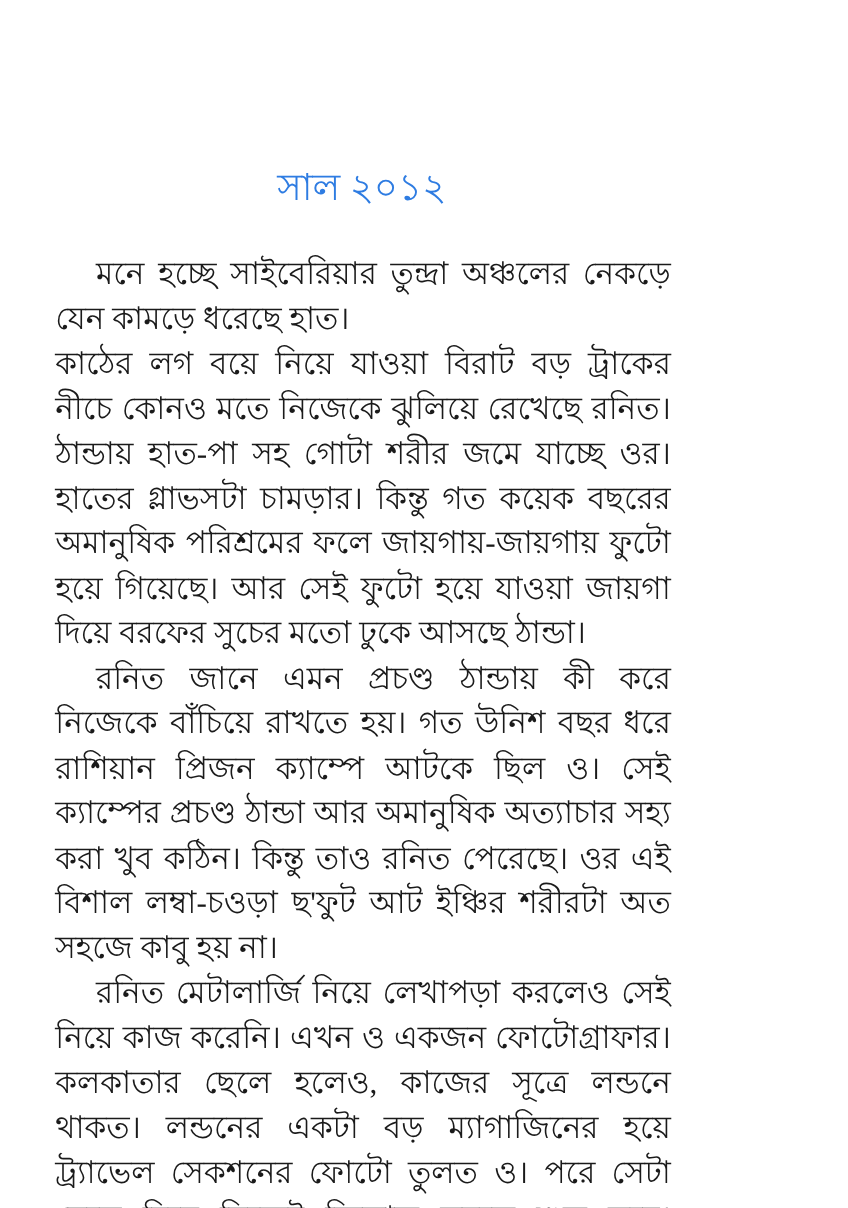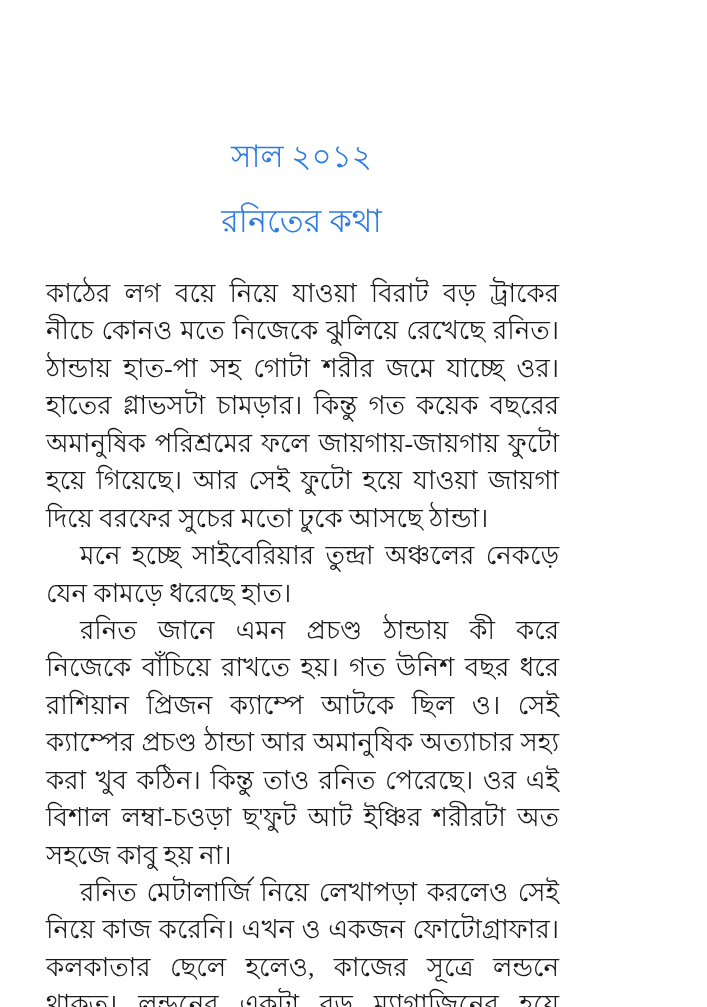--- a/index.html
+++ b/index.html
@@ -45,20 +45,19 @@
   }
   .para.indent {
     text-indent: 34px;
   }
 </style>
 </head>
 <body>
 
 <div class="page" style="background: rgb(255, 255, 255);">
   <h1 class="chapter-title" style="color: rgb(46, 124, 226);">সাল ২০১২</h1>
-  <h2 class="chapter-subtitle" style="color: rgb(46, 124, 226);">রনিতের কথা</h2>
   <div class="page-body" style="color: rgb(26, 26, 26);">
+      <p class="para indent">মনে হচ্ছে সাইবেরিয়ার তুন্দ্রা অঞ্চলের নেকড়ে যেন কামড়ে ধরেছে হাত।</p>
       <p class="para">কাঠের লগ বয়ে নিয়ে যাওয়া বিরাট বড় ট্রাকের নীচে কোনও মতে নিজেকে ঝুলিয়ে রেখেছে রনিত। ঠান্ডায় হাত-পা সহ গোটা শরীর জমে যাচ্ছে ওর। হাতের গ্লাভসটা চামড়ার। কিন্তু গত কয়েক বছরের অমানুষিক পরিশ্রমের ফলে জায়গায়-জায়গায় ফুটো হয়ে গিয়েছে। আর সেই ফুটো হয়ে যাওয়া জায়গা দিয়ে বরফের সুচের মতো ঢুকে আসছে ঠান্ডা।</p>
-      <p class="para indent">মনে হচ্ছে সাইবেরিয়ার তুন্দ্রা অঞ্চলের নেকড়ে যেন কামড়ে ধরেছে হাত।</p>
       <p class="para indent">রনিত জানে এমন প্রচণ্ড ঠান্ডায় কী করে নিজেকে বাঁচিয়ে রাখতে হয়। গত উনিশ বছর ধরে রাশিয়ান প্রিজন ক্যাম্পে আটকে ছিল ও। সেই ক্যাম্পের প্রচণ্ড ঠান্ডা আর অমানুষিক অত্যাচার সহ্য করা খুব কঠিন। কিন্তু তাও রনিত পেরেছে। ওর এই বিশাল লম্বা-চওড়া ছ'ফুট আট ইঞ্চির শরীরটা অত সহজে কাবু হয় না।</p>
       <p class="para indent">রনিত মেটালার্জি নিয়ে লেখাপড়া করলেও সেই নিয়ে কাজ করেনি। এখন ও একজন ফোটোগ্রাফার। কলকাতার ছেলে হলেও, কাজের সূত্রে লন্ডনে থাকত। লন্ডনের একটা বড় ম্যাগাজিনের হয়ে ট্র্যাভেল সেকশনের ফোটো তুলত ও। পরে সেটা ছেড়ে দিয়ে নিজেই ফ্রিলান্স করতে শুরু করে। আসলে সারা পৃথিবীর নানা দর্শনীয় আর টুরিস্ট স্পটে ঘুরে-ঘুরে ফোটো তুলে ক্লান্ত হয়ে পড়েছিল ও।</p>
     </div>
 </div>
 
 </body></html>

